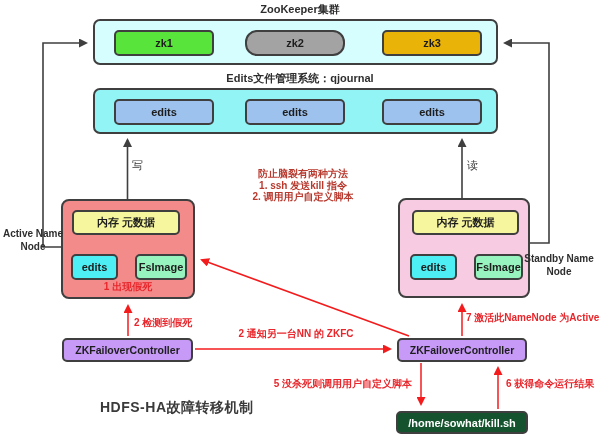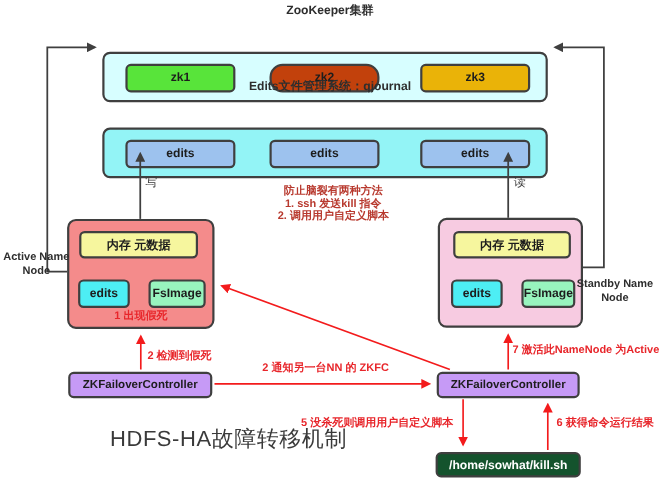--- a/index.html
+++ b/index.html
@@ -5,49 +5,49 @@
   html,body { margin:0; padding:0; background:#ffffff; }
   .canvas {
     position:relative; width:600px; height:437px; background:#ffffff;
     font-family:"Liberation Sans","DejaVu Sans",sans-serif; overflow:hidden;
   }
   .box {
     position:absolute; border:2px solid #3f3f3f; box-sizing:border-box;
     display:flex; align-items:center; justify-content:center;
     font-weight:bold; color:#1d1d1d;
   }
-  .container-box { border-radius:7px;margin-top:28px; }
+  .container-box { border-radius:7px; }
   .node-box { border-radius:5px; font-size:11px; }
   .sec-title { position:absolute; left:0; width:600px; text-align:center;
     font-weight:bold; font-size:11px; color:#2e2e2e; }
   .side-label { position:absolute; text-align:center; font-weight:bold;
     font-size:10px; color:#2e2e2e; line-height:13px; }
   .edge-label { position:absolute; font-size:11px; color:#3a3a3a; }
   .step { position:absolute; font-size:10px; font-weight:bold; color:#e8262b; white-space:nowrap; }
   .note { position:absolute; left:203px; top:168px; width:200px; text-align:center;
     font-size:10px; font-weight:bold; color:#b8392e; line-height:11.5px; }
   .status { position:absolute; left:0; bottom:3px; width:100%; text-align:center;
     font-size:10px; font-weight:bold; color:#e8262b; }
-  .main-title { position:absolute; left:100px; top:385px; font-size:20px;
-    font-weight:normal; color:#3a3a3a; letter-spacing:0.5px; }
+  .main-title { position:absolute; left:100px; top:399px; font-size:14px;
+    font-weight:bold; color:#3a3a3a; letter-spacing:0.5px; }
   svg.wires { position:absolute; left:0; top:0; z-index:5; pointer-events:none; }
   .layer-boxes { z-index:1; }
   .layer-text { z-index:6; }
 </style>
 </head>
 <body>
 
 <div class="canvas">
 
   <div class="sec-title layer-text" style="top:71px;">Edits文件管理系统：qjournal</div>
   <div class="sec-title layer-text" style="top:2px;">ZooKeeper集群</div>
 
   <div class="box container-box layer-boxes" style="left:93px; top:19px; width:405px; height:46px; background:#d7feff;">
     <div class="box node-box" style="left:19px; top:9px; width:100px; height:26px; background:#58e43a;">zk1</div>
-    <div class="box node-box" style="left:150px; top:9px; width:100px; height:26px; background:#c2410c;border-radius:12px;">zk2</div>
+    <div class="box node-box" style="left:150px; top:9px; width:100px; height:26px; background:#a3a3a3;border-radius:12px;">zk2</div>
     <div class="box node-box" style="left:287px; top:9px; width:100px; height:26px; background:#eab308;">zk3</div>
   </div>
 
   <div class="box container-box layer-boxes" style="left:93px; top:88px; width:405px; height:46px; background:#93f4f6;">
     <div class="box node-box" style="left:19px; top:9px; width:100px; height:26px; background:#9dc2ee;">edits</div>
     <div class="box node-box" style="left:150px; top:9px; width:100px; height:26px; background:#9dc2ee;">edits</div>
     <div class="box node-box" style="left:287px; top:9px; width:100px; height:26px; background:#9dc2ee;">edits</div>
   </div>
 
   <div class="edge-label layer-text" style="left:132px; top:158px;">写</div>

